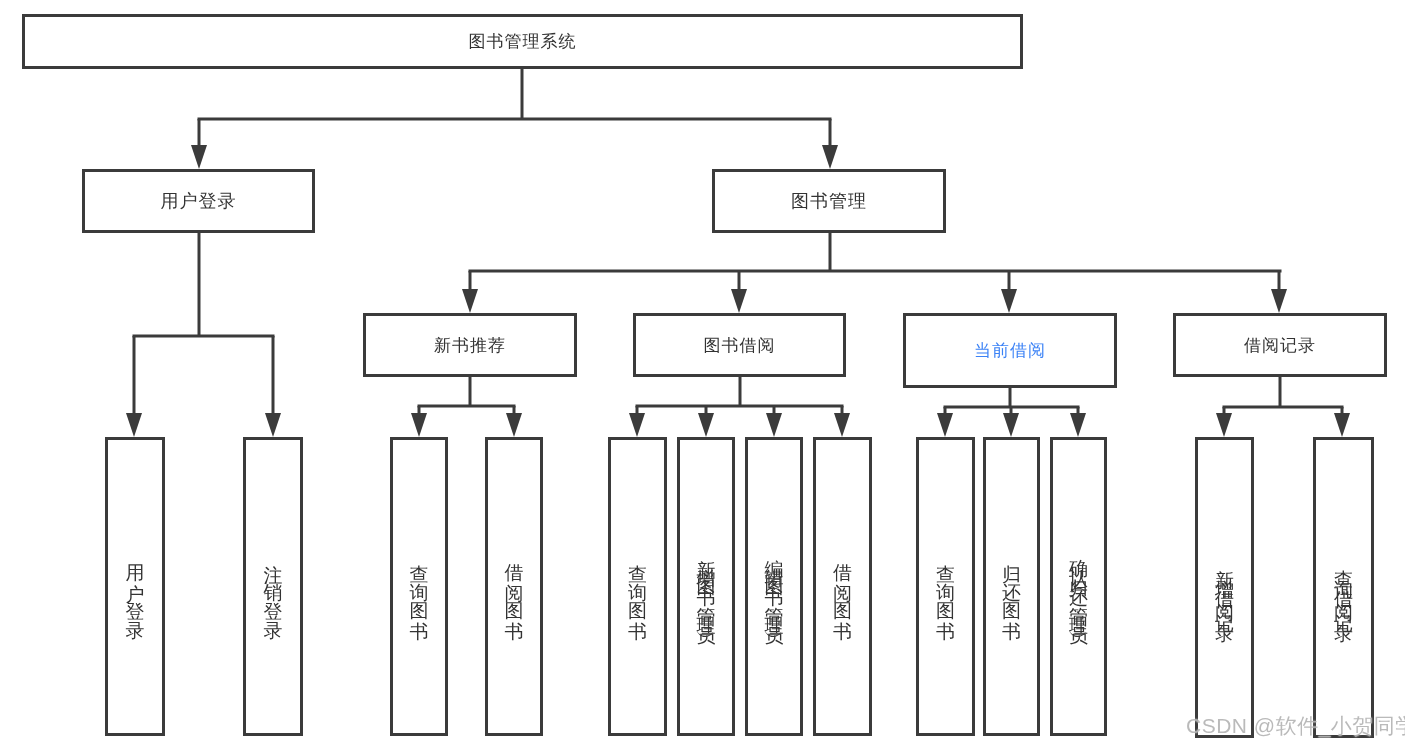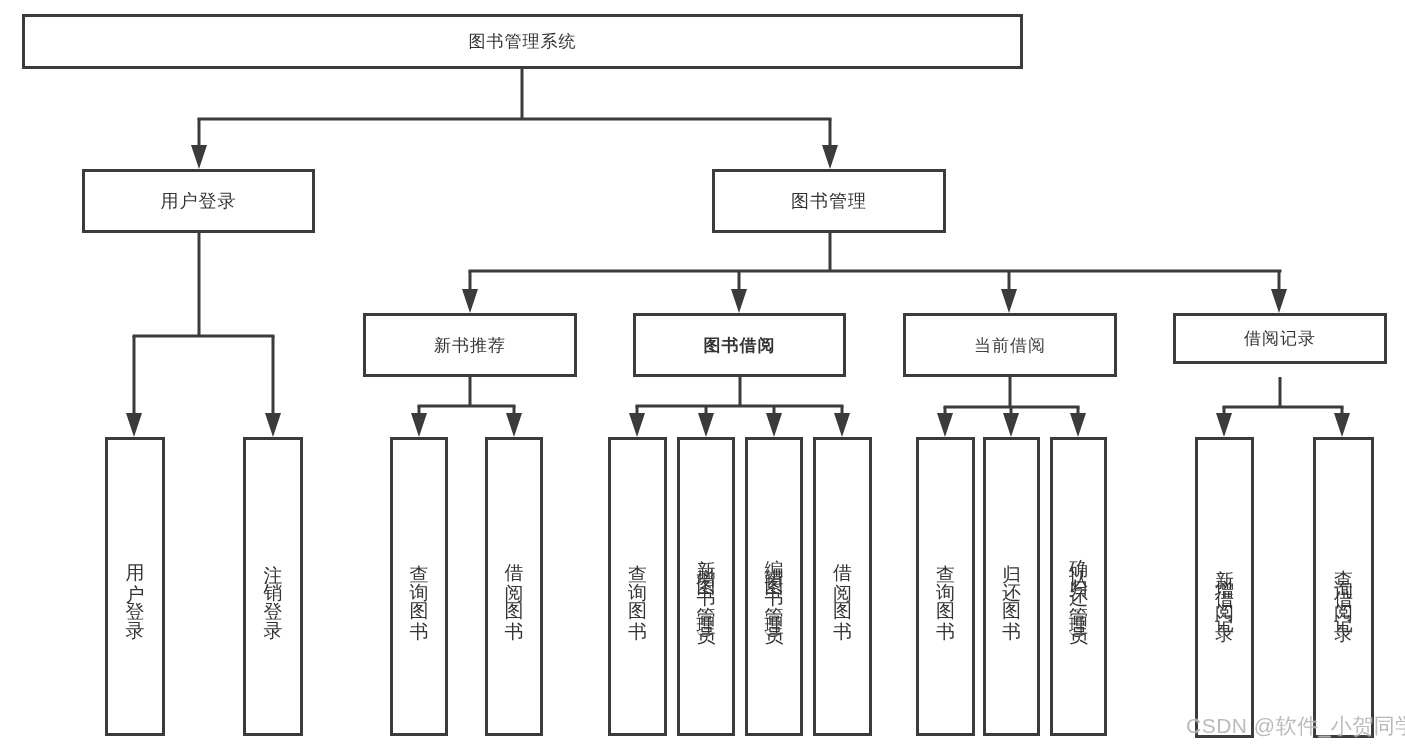--- a/index.html
+++ b/index.html
@@ -104,27 +104,27 @@
     </div>
     <div class="node h" style="left: 82px; top: 169px; width: 233px; height: 64px; font-size: 18px; color: rgb(51, 51, 51); border-color: rgb(59, 59, 59);">
       <span class="lbl">用户登录</span>
     </div>
     <div class="node h" style="left: 363px; top: 313px; width: 214px; height: 64px; font-size: 17px; color: rgb(51, 51, 51); border-color: rgb(59, 59, 59);">
       <span class="lbl">新书推荐</span>
     </div>
     <div class="node h" style="left: 712px; top: 169px; width: 234px; height: 64px; font-size: 18px; color: rgb(51, 51, 51); border-color: rgb(59, 59, 59);">
       <span class="lbl">图书管理</span>
     </div>
-    <div class="node h" style="left: 633px; top: 313px; width: 213px; height: 64px; font-size: 17px; color: rgb(51, 51, 51); border-color: rgb(59, 59, 59); font-weight: bold;">
+    <div class="node h" style="left: 633px; top: 313px; width: 213px; height: 64px; font-size: 17px; color: rgb(51, 51, 51); border-color: rgb(59, 59, 59);">
       <span class="lbl">图书借阅</span>
     </div>
-    <div class="node h" style="left: 903px; top: 313px; width: 214px; height: 64px; font-size: 17px; color: #404040; border-color: rgb(59, 59, 59);">
+    <div class="node h" style="left: 903px; top: 313px; width: 214px; height: 75px; font-size: 17px; color: #3b82f6; border-color: rgb(59, 59, 59);">
       <span class="lbl">当前借阅</span>
     </div>
-    <div class="node h" style="left: 1173px; top: 313px; width: 214px; height: 51px; font-size: 17px; color: rgb(51, 51, 51); border-color: rgb(59, 59, 59);">
+    <div class="node h" style="left: 1173px; top: 313px; width: 214px; height: 64px; font-size: 17px; color: rgb(51, 51, 51); border-color: rgb(59, 59, 59);">
       <span class="lbl">借阅记录</span>
     </div>
     <div class="node v" style="left: 105px; top: 437px; width: 60px; height: 299px; font-size: 19px; color: rgb(51, 51, 51); border-color: rgb(59, 59, 59);">
       <span class="lbl" style="letter-spacing: 1em;">用户登录</span>
     </div>
     <div class="node v" style="left: 243px; top: 437px; width: 60px; height: 299px; font-size: 19px; color: rgb(51, 51, 51); border-color: rgb(59, 59, 59);">
       <span class="lbl" style="letter-spacing: 1em;">注销登录</span>
     </div>
     <div class="node v" style="left: 390px; top: 437px; width: 58px; height: 299px; font-size: 19px; color: rgb(51, 51, 51); border-color: rgb(59, 59, 59);">
       <span class="lbl" style="letter-spacing: 1em;">查询图书</span>

